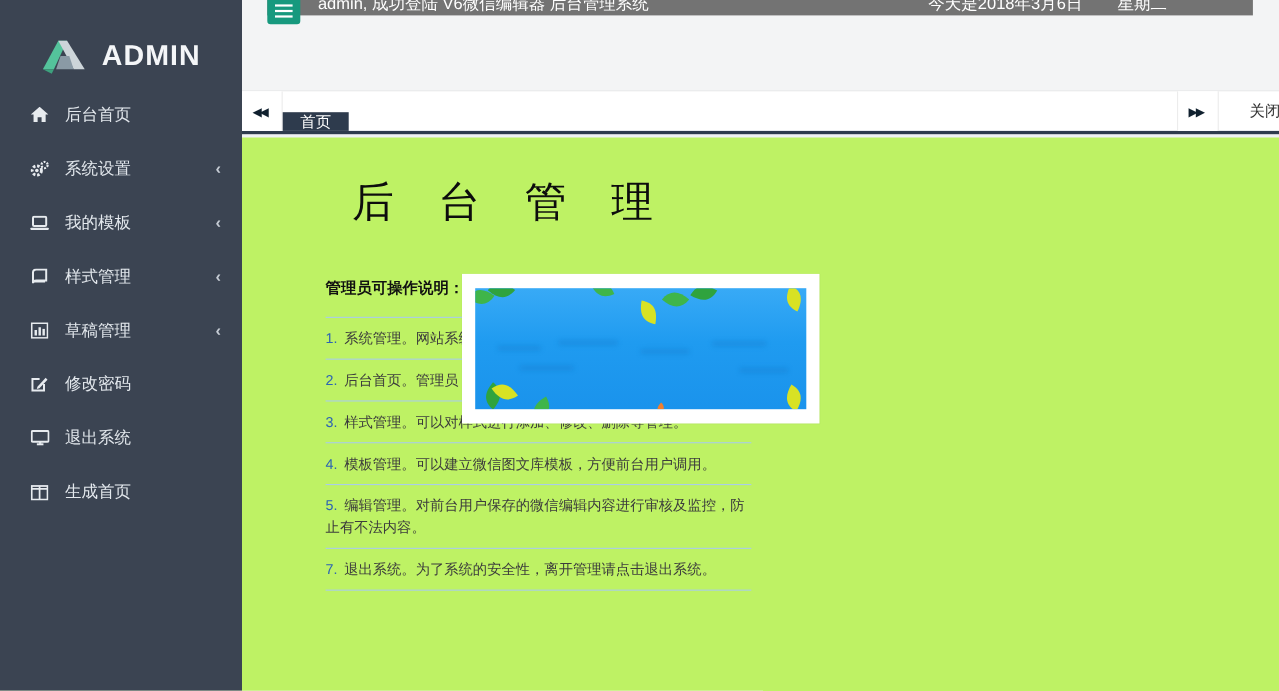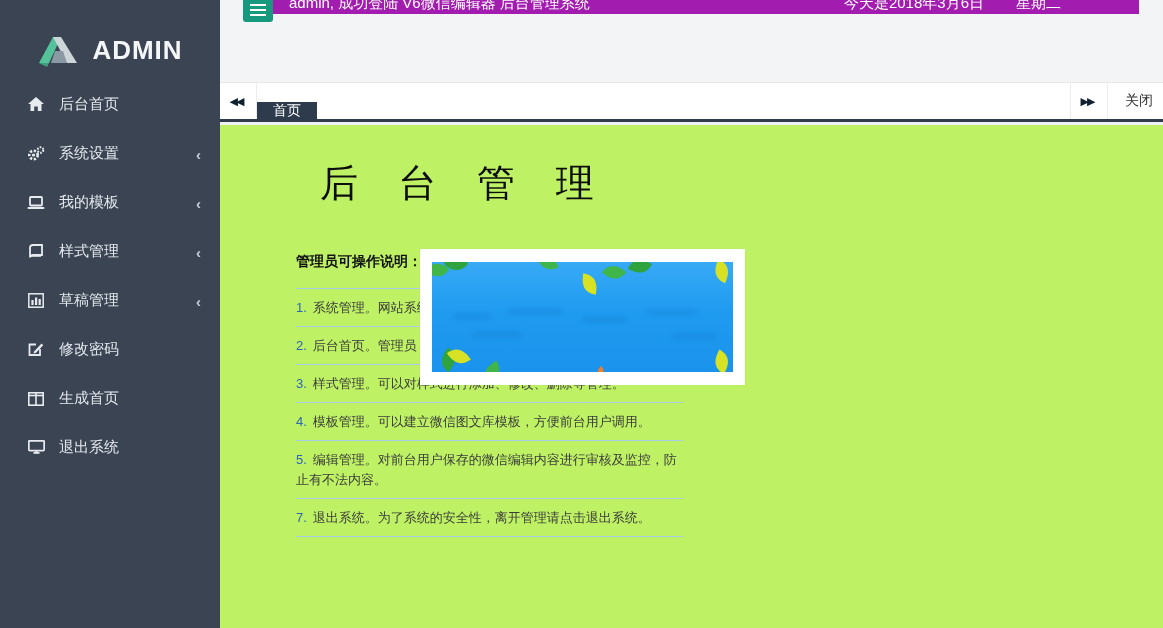--- a/index.html
+++ b/index.html
@@ -37,21 +37,21 @@
     color:#c6cdd5; font-size:15px; font-weight:bold; line-height:1;
   }
 
   
   .topgap {
     position:absolute; left:220px; top:0; width:943px; height:82px;
     background:#f3f4f5;
   }
   .greenbar {
     position:absolute; left:243px; top:0; width:896px; height:14px;
-    background:#a21caf; overflow:hidden; z-index:6;
+    background:#737373; overflow:hidden; z-index:6;
   }
   .greenbar-inner {
     display:flex; align-items:center; height:22px; margin-top:-8px;
     color:#ffffff; font-size:15px;
   }
   .welcome { margin-left:46px; white-space:nowrap; }
   .bar-right { margin-left:auto; display:flex; gap:32px; padding-right:78px; white-space:nowrap; }
   .hamburger {
     position:absolute; left:243px; top:0; width:30px; height:22px;
     background:#17997e; border-radius:0 0 3px 3px; z-index:7; cursor:pointer;
@@ -76,21 +76,21 @@
     color:#10202e; font-size:11px; letter-spacing:-2px; cursor:pointer;
     padding-right:4px;
   }
   .tab-nav-btn.right { border-right:none; border-left:1px solid #ececec; }
   .tab {
     width:60px; display:flex; align-items:center; justify-content:center;
     background:#2e3b4d; color:#fff; font-size:14px; cursor:pointer;margin-top:19px;
   }
   .tab-spacer { flex:1; }
   .tab-close {
-    width:56px; display:flex; align-items:center; padding-left:17px;
+    width:56px; display:flex; align-items:center; padding-left:28px;
     border-left:1px solid #ececec; font-size:14px; color:#333;
     white-space:nowrap; overflow:hidden; cursor:pointer;
   }
 
   
   .content {
     position:absolute; left:220px; top:125px; width:943px; height:503px;
     background:#bef264;
   }
   .page-title {
@@ -197,38 +197,38 @@
         <svg width="16" height="15" viewBox="0 0 16 15">
           <path d="M12 7 V13 H1.5 V2.5 H8" fill="none" stroke="#e7ebef" stroke-width="1.8"></path>
           <path d="M6 9.5 L13.5 1.5 L15.2 3.2 L7.8 11 L5.5 11.6 Z" fill="#e7ebef"></path>
         </svg>
       </span>
       <span>修改密码</span>
     </div>
 
     <div class="menu-item">
       <span class="mi-icon">
+        <svg width="17" height="15" viewBox="0 0 17 15">
+          <rect x="0.8" y="0.8" width="15.4" height="9.8" rx="1" fill="none" stroke="#e7ebef" stroke-width="1.8"></rect>
+          <rect x="5.5" y="12" width="6" height="1.8" fill="#e7ebef"></rect>
+          <rect x="7.5" y="10.5" width="2" height="2" fill="#e7ebef"></rect>
+        </svg>
+      </span>
+      <span>退出系统</span>
+    </div>
+
+    <div class="menu-item">
+      <span class="mi-icon">
         <svg width="16" height="14" viewBox="0 0 16 14">
           <rect x="0.8" y="0.8" width="14.4" height="12.4" fill="none" stroke="#e7ebef" stroke-width="1.6"></rect>
           <line x1="8" y1="1" x2="8" y2="13" stroke="#e7ebef" stroke-width="1.6"></line>
           <line x1="1" y1="3.5" x2="15" y2="3.5" stroke="#e7ebef" stroke-width="1.6"></line>
         </svg>
       </span>
       <span>生成首页</span>
-    </div>
-
-    <div class="menu-item">
-      <span class="mi-icon">
-        <svg width="17" height="15" viewBox="0 0 17 15">
-          <rect x="0.8" y="0.8" width="15.4" height="9.8" rx="1" fill="none" stroke="#e7ebef" stroke-width="1.8"></rect>
-          <rect x="5.5" y="12" width="6" height="1.8" fill="#e7ebef"></rect>
-          <rect x="7.5" y="10.5" width="2" height="2" fill="#e7ebef"></rect>
-        </svg>
-      </span>
-      <span>退出系统</span>
     </div>
   </nav>
 </aside>
 
 <div class="topgap"></div>
 
 <header class="greenbar">
   <div class="greenbar-inner">
     <span class="welcome">admin, 成功登陆  V6微信编辑器  后台管理系统</span>
     <span class="bar-right">

